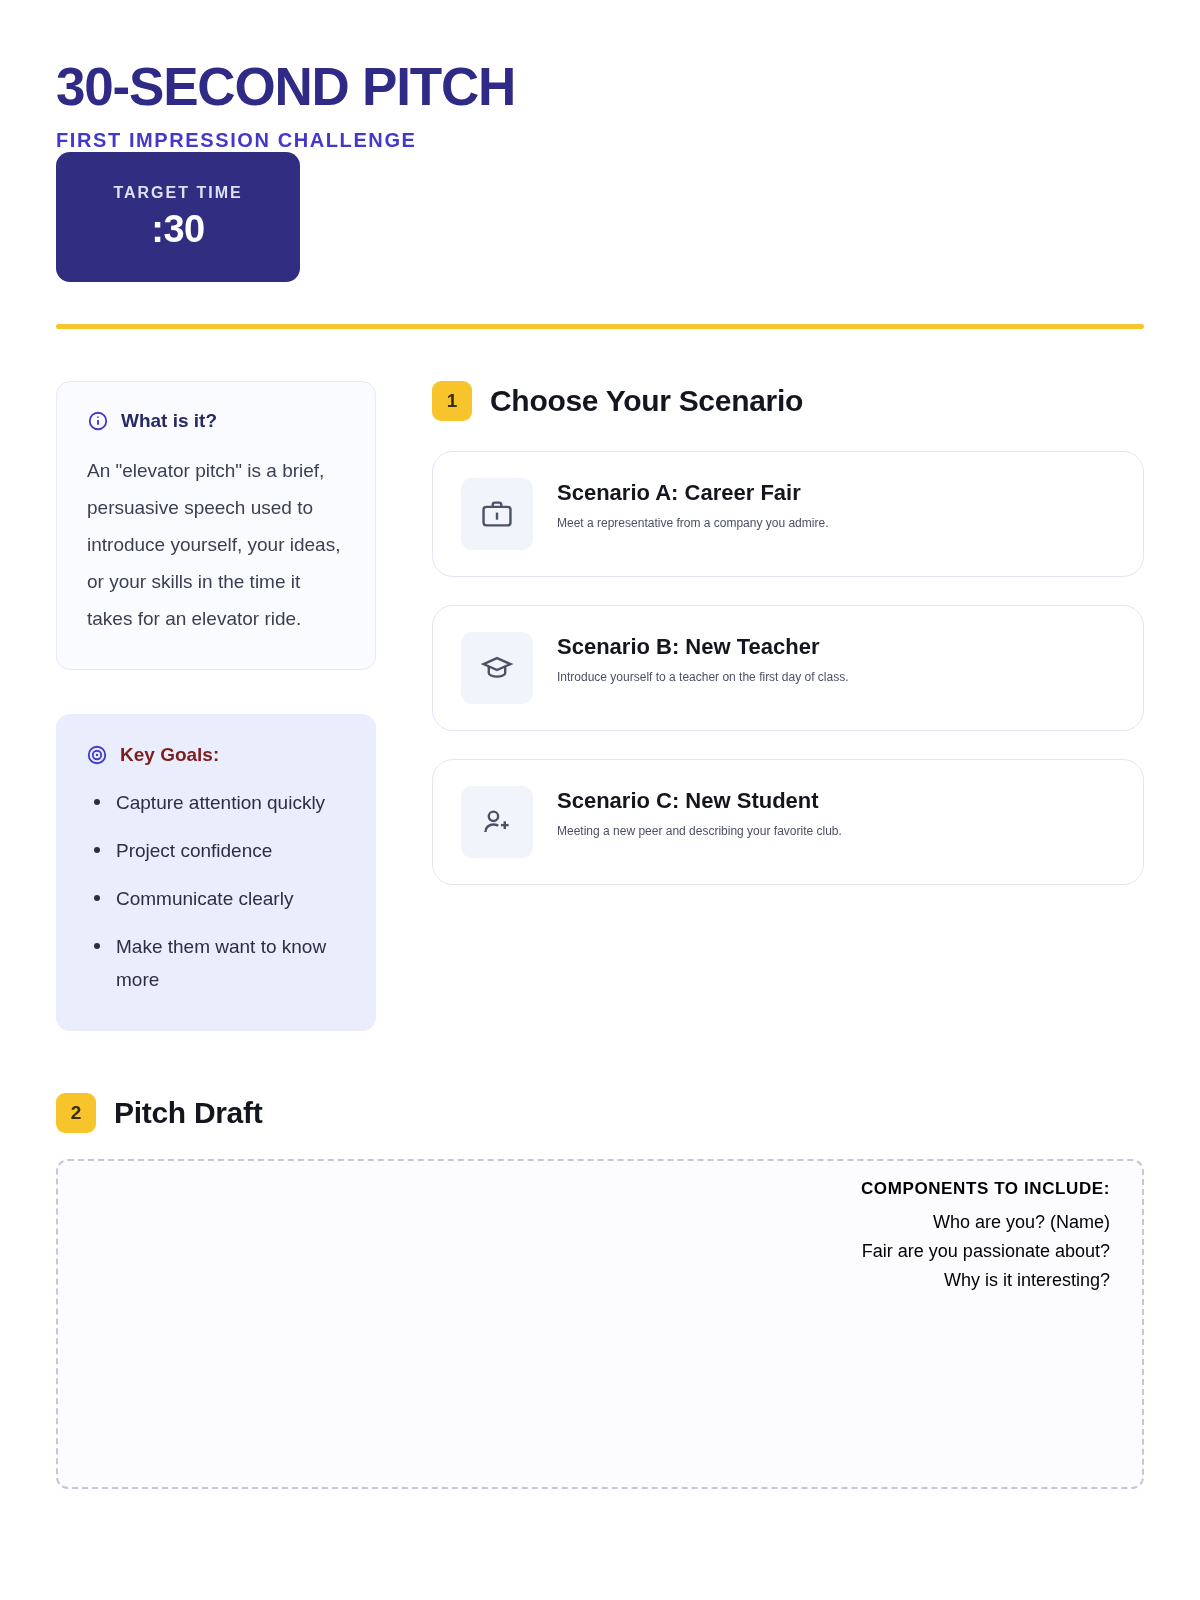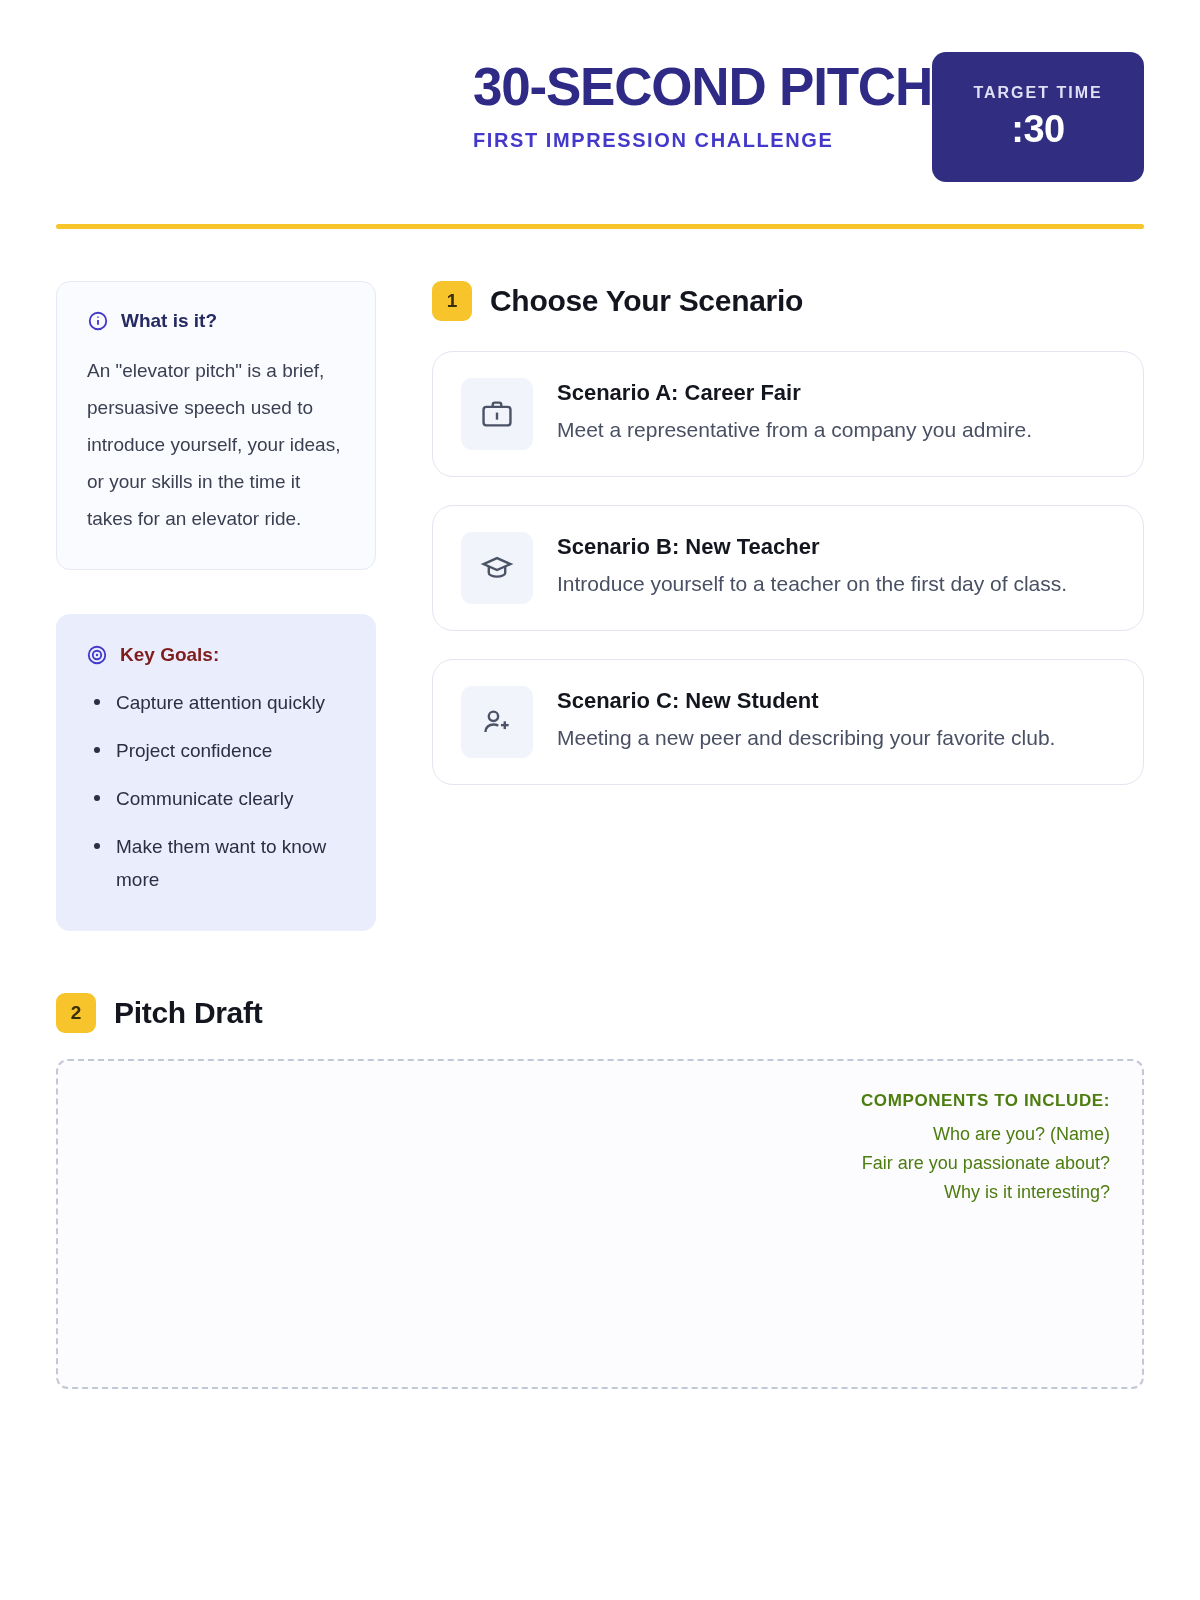--- a/index.html
+++ b/index.html
@@ -16,38 +16,39 @@
     width: 1200px;
     height: 1600px;
     padding: 52px 56px 0 56px;
   }
 
   
   .header {
     display: flex;
     align-items: flex-start;
     justify-content: flex-end;
+    flex-direction: column;
   }
   .title-block { padding-top: 8px; }
   .main-title {
     font-size: 53px;
     font-weight: 800;
     letter-spacing: -1.2px;
     color: #2e2a86;
     line-height: 1;
   }
   .subtitle {
     margin-top: 16px;
     font-size: 20px;
     font-weight: 700;
     letter-spacing: 1.6px;
     color: #4338ca;
   }
   .timer-badge {
-    width: 212px;
+    width: 244px;
     height: 130px;
     background: #312e81;
     border-radius: 14px;
     color: #ffffff;
     display: flex;
     flex-direction: column;
     align-items: center;
     justify-content: center;
     gap: 6px;
   }
@@ -188,43 +189,43 @@
     color: #4b5366;
   }
   .scenario-body { padding-top: 2px; }
   .scenario-title {
     font-size: 22px;
     font-weight: 700;
     color: #14161f;
     margin-bottom: 9px;
   }
   .scenario-desc {
-    font-size: 21px;
+    font-size: 12px;
     line-height: 1.45;
     color: #4a5064;
     max-width: 560px;
   }
 
   
   .step2 { margin-top: 62px; }
   .step2 .step-head { margin-bottom: 26px; }
   .draft-box {
     position: relative;
     height: 330px;
     border: 2px dashed #c3c8d8;
     border-radius: 12px;
     background: #fcfcfe;
     margin-top: 4px;
   }
   .draft-hints {
     position: absolute;
-    top: 30px;
+    top: 18px;
     right: 32px;
     text-align: right;
-    color: #4d7c0f;
+    color: #000000;
   }
   .draft-hints .hint-title {
     font-size: 17px;
     font-weight: 700;
     letter-spacing: 0.6px;
     margin-bottom: 9px;
   }
   .draft-hints .hint {
     font-size: 18px;
     line-height: 1.6;

